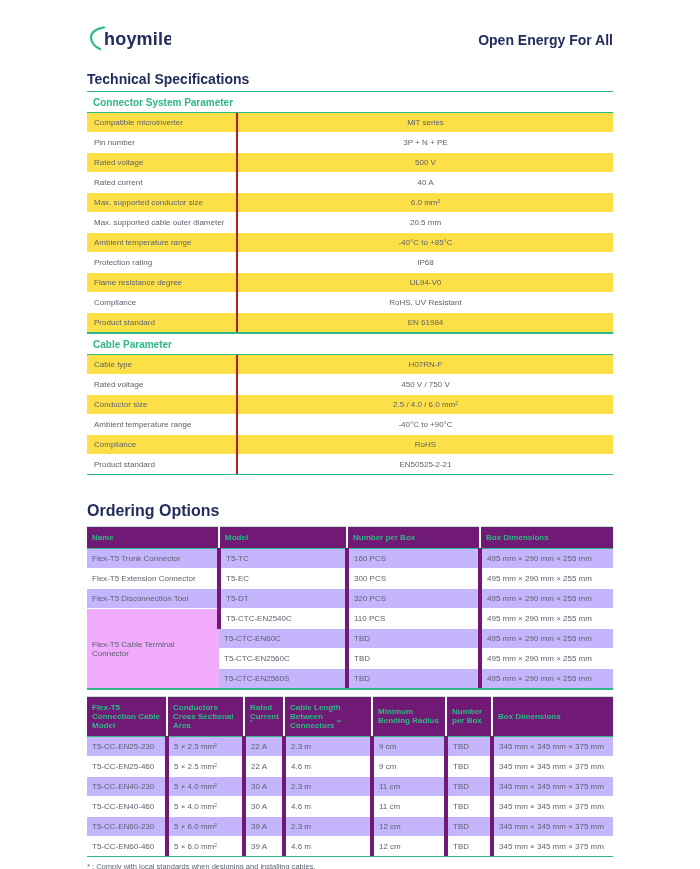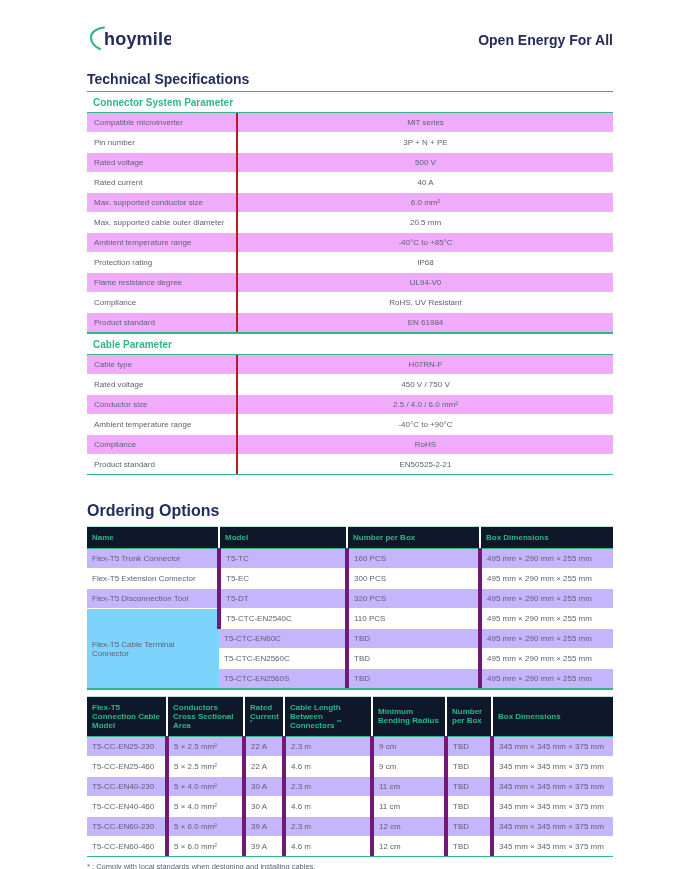--- a/index.html
+++ b/index.html
@@ -18,32 +18,32 @@
           border-bottom:1.5px solid #2eb885; }
   .gline { height:1.5px; background:#2eb885; }
   .ord-h { font-size:16px; font-weight:bold; color:#232c5c; margin-top:27px; margin-bottom:6px; }
 
   
   table { width:100%; border-collapse:collapse; table-layout:fixed; }
   td, th { font-size:8px; line-height:9px; vertical-align:middle; }
   .spec td { color:#5c6370; padding:5px 7px; }
   .spec td.l { width:150px; }
   .spec td.v { text-align:center; border-left:2px solid #b91c1c; }
-  .spec tr.g td { background:#f0abfc; }
+  .spec tr.g td { background:#fde047; }
   .spec tr + tr td { border-top:1px solid #fff; }
 
   
   .ord th { color:#2eb885; font-weight:bold; text-align:left; padding:6px 5px;
-            border-top:1px solid #b9e5d1; border-bottom:1.5px solid #2eb885; background:#0f172a; }
+            border-top:1px solid #b9e5d1; border-bottom:1.5px solid #2eb885; background:#701a75; }
   .ord th + th { border-left:2px solid #fff; }
   .ord td { color:#5c6370; padding:5px 5px; background:#fff; }
   .ord td + td { border-left:4px solid #701a75; }
   .ord tr.g td { background:#c4b5fd; }
   .ord tbody tr + tr td { border-top:1px solid #fff;margin-top:45px; }
-  .ord td.span-name { background:#7dd3fc; }
+  .ord td.span-name { background:#f0abfc; }
   .ord sup { font-size:6px; line-height:0; }
   .c1 { width:132px; } .c2 { width:128px; } .c3 { width:133px; }
   .k1 { width:80px; } .k2 { width:77px; } .k3 { width:40px; } .k4 { width:88px; }
   .k5 { width:74px; } .k6 { width:46px; }
   .tgap { height:6px; }
 
   
   .notes { margin-top:4px; font-size:7.5px; line-height:12px; color:#5c6370; }
 </style>
 </head>

